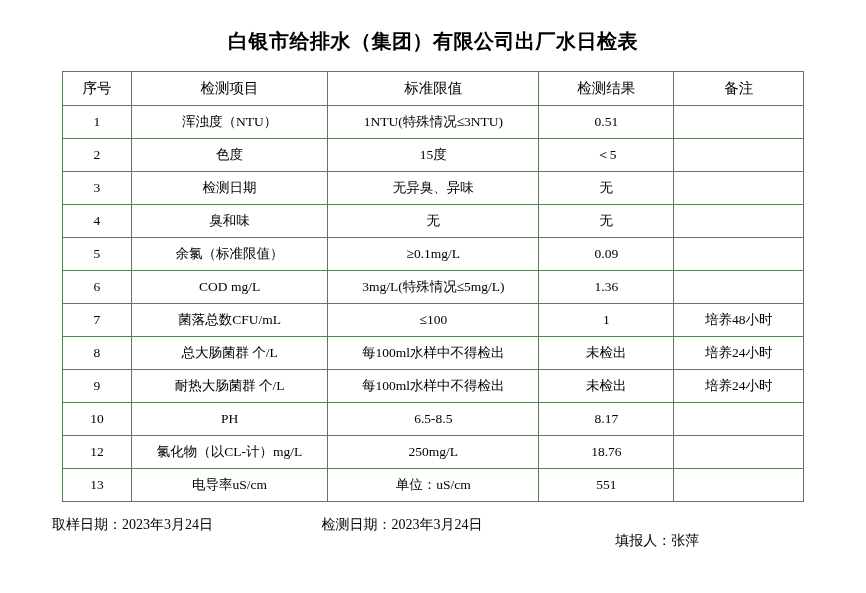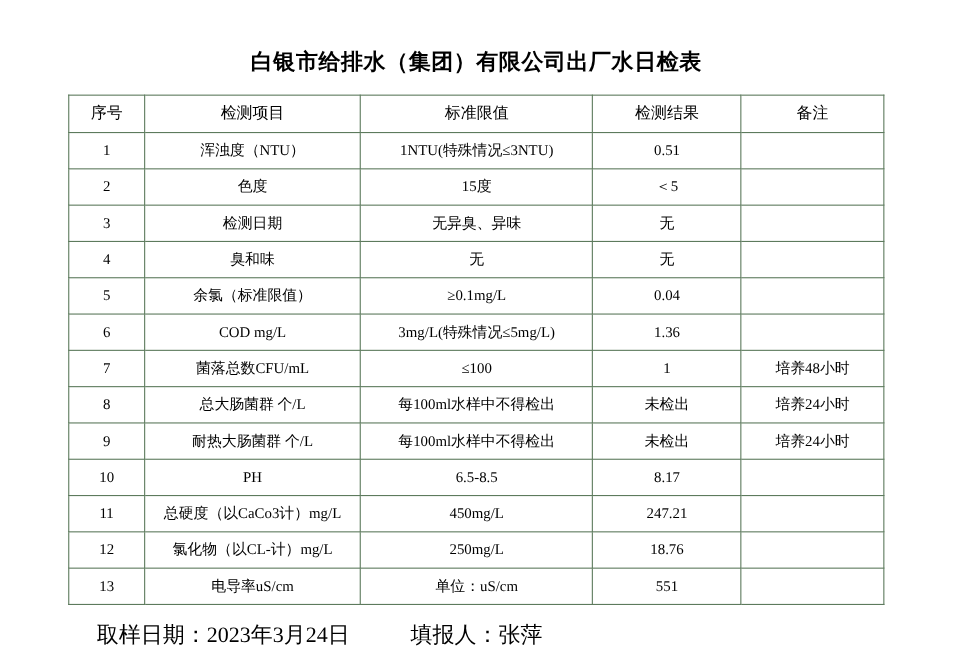--- a/index.html
+++ b/index.html
@@ -19,21 +19,21 @@
     width: 866px;
     height: 593px;
     box-sizing: border-box;
   }
   .doc-title {
     text-align: center;
     font-size: 20px;
     font-weight: bold;
     letter-spacing: 0.5px;
     margin: 0;
-    padding-top: 43px;
+    padding-top: 28px;
     padding-bottom: 16px;
     font-family: "Liberation Serif", "DejaVu Serif", serif;
   }
   .table-wrap {
     padding: 0 62px 0 62px;
   }
   table.report {
     border-collapse: collapse;
     width: 100%;
     table-layout: fixed;
@@ -72,26 +72,26 @@
     font-size: 13px;
   }
   .result-cell {
     font-size: 13.5px;
   }
   .remark-cell {
     font-size: 13.5px;
   }
   .footer {
     display: flex;
-    padding: 14px 62px 0 62px;
-    font-size: 20px;
+    padding: 14px 62px 0 26px;
+    font-size: 14px;
   }
   .footer .f1 { width: 36%; text-align: left; padding-left: 26px; }
   .footer .f2 { width: 38%; text-align: left; padding-left: 8px; }
-  .footer .f3 { width: 26%; text-align: left; padding-left: 18px; }
+  .footer .f3 { width: 26%; text-align: left; padding-left: 18px; margin-top: 16px; }
 </style>
 </head>
 <body>
 
 <div class="page">
 
   <h1 class="doc-title">白银市给排水（集团）有限公司出厂水日检表</h1>
 
   <div class="table-wrap">
     <table class="report">
@@ -137,21 +137,21 @@
           <td class="num-cell">4</td>
           <td class="item-cell">臭和味</td>
           <td class="std-cell">无</td>
           <td class="result-cell">无</td>
           <td class="remark-cell"></td>
         </tr>
         <tr>
           <td class="num-cell">5</td>
           <td class="item-cell">余氯（标准限值）</td>
           <td class="std-cell">≥0.1mg/L</td>
-          <td class="result-cell">0.04</td>
+          <td class="result-cell">0.09</td>
           <td class="remark-cell"></td>
         </tr>
         <tr>
           <td class="num-cell">6</td>
           <td class="item-cell">COD     mg/L</td>
           <td class="std-cell">3mg/L(特殊情况≤5mg/L)</td>
           <td class="result-cell">1.36</td>
           <td class="remark-cell"></td>
         </tr>
         <tr>
@@ -176,42 +176,36 @@
           <td class="remark-cell">培养24小时</td>
         </tr>
         <tr>
           <td class="num-cell">10</td>
           <td class="item-cell">PH</td>
           <td class="std-cell">6.5-8.5</td>
           <td class="result-cell">8.17</td>
           <td class="remark-cell"></td>
         </tr>
         <tr>
-          <td class="num-cell">11</td>
-          <td class="item-cell">总硬度（以CaCo3计）mg/L</td>
-          <td class="std-cell">450mg/L</td>
-          <td class="result-cell">247.21</td>
-          <td class="remark-cell"></td>
-        </tr>
-        <tr>
           <td class="num-cell">12</td>
           <td class="item-cell">氯化物（以CL-计）mg/L</td>
           <td class="std-cell">250mg/L</td>
           <td class="result-cell">18.76</td>
           <td class="remark-cell"></td>
         </tr>
         <tr>
           <td class="num-cell">13</td>
           <td class="item-cell">电导率uS/cm</td>
           <td class="std-cell">单位：uS/cm</td>
           <td class="result-cell">551</td>
           <td class="remark-cell"></td>
         </tr>
       </tbody>
     </table>
   </div>
 
   <div class="footer">
     <div class="f1">取样日期：2023年3月24日</div>
+    <div class="f2">检测日期：2023年3月24日</div>
     <div class="f3">填报人：张萍</div>
   </div>
 
 </div>
 
 </body></html>

